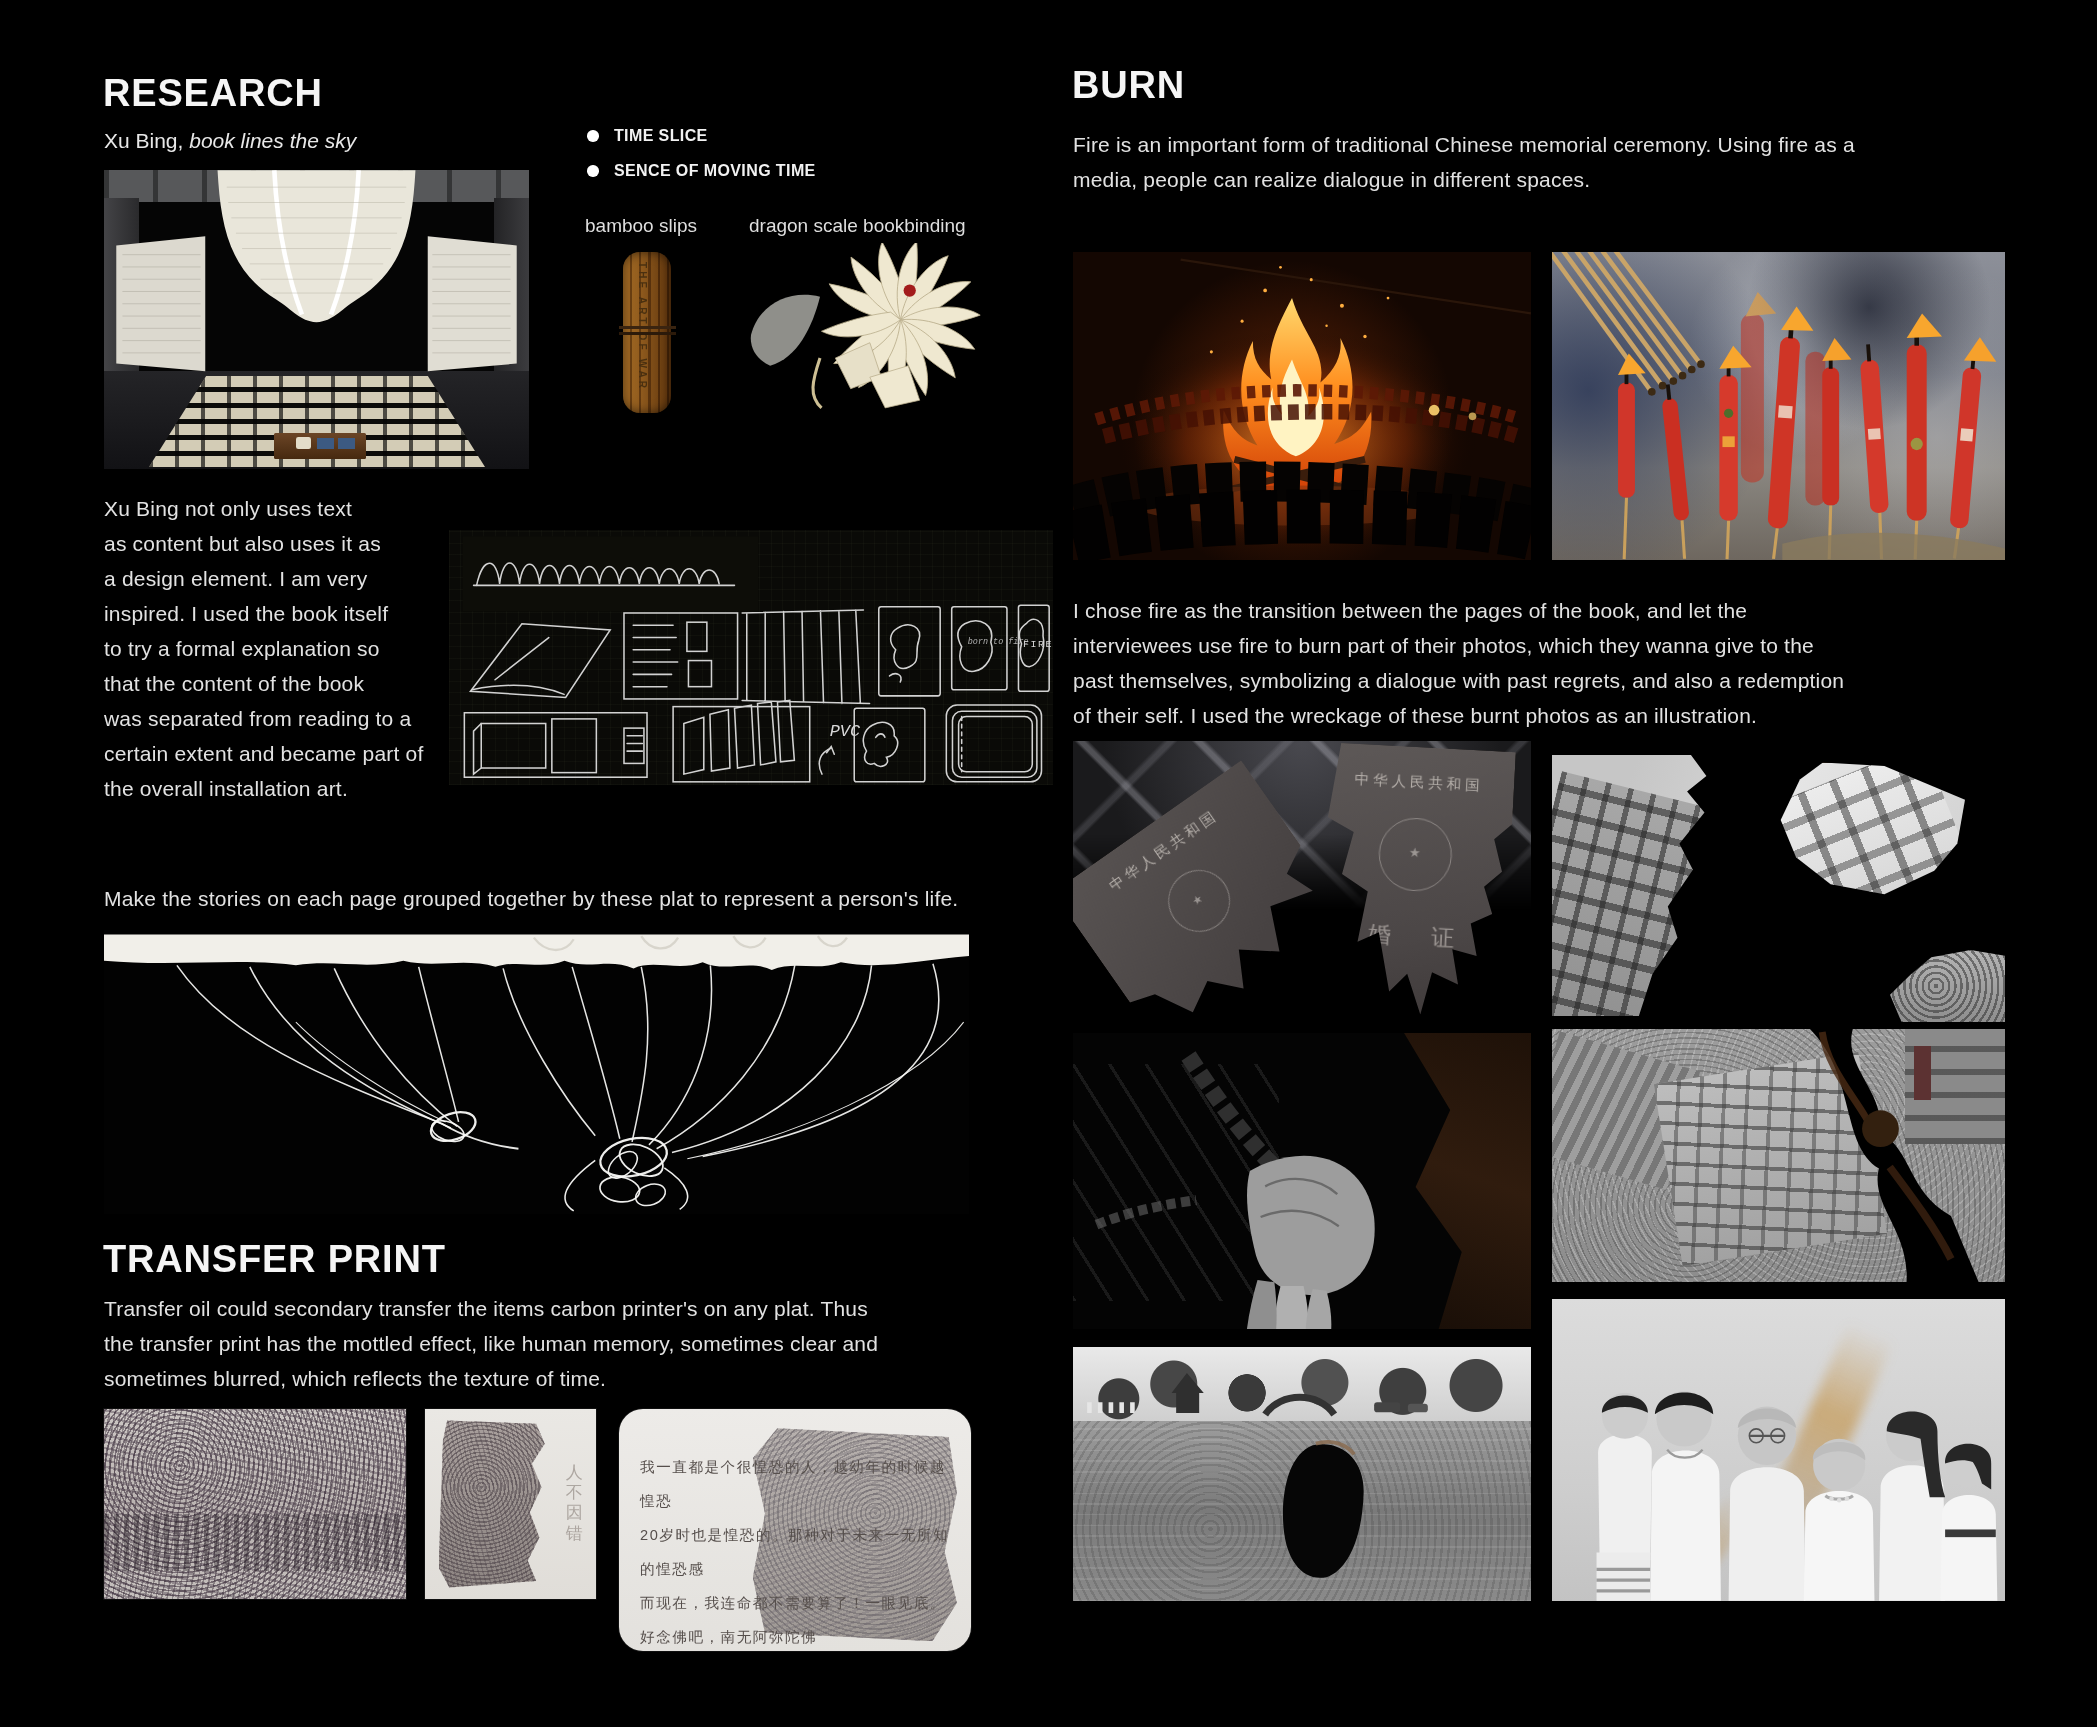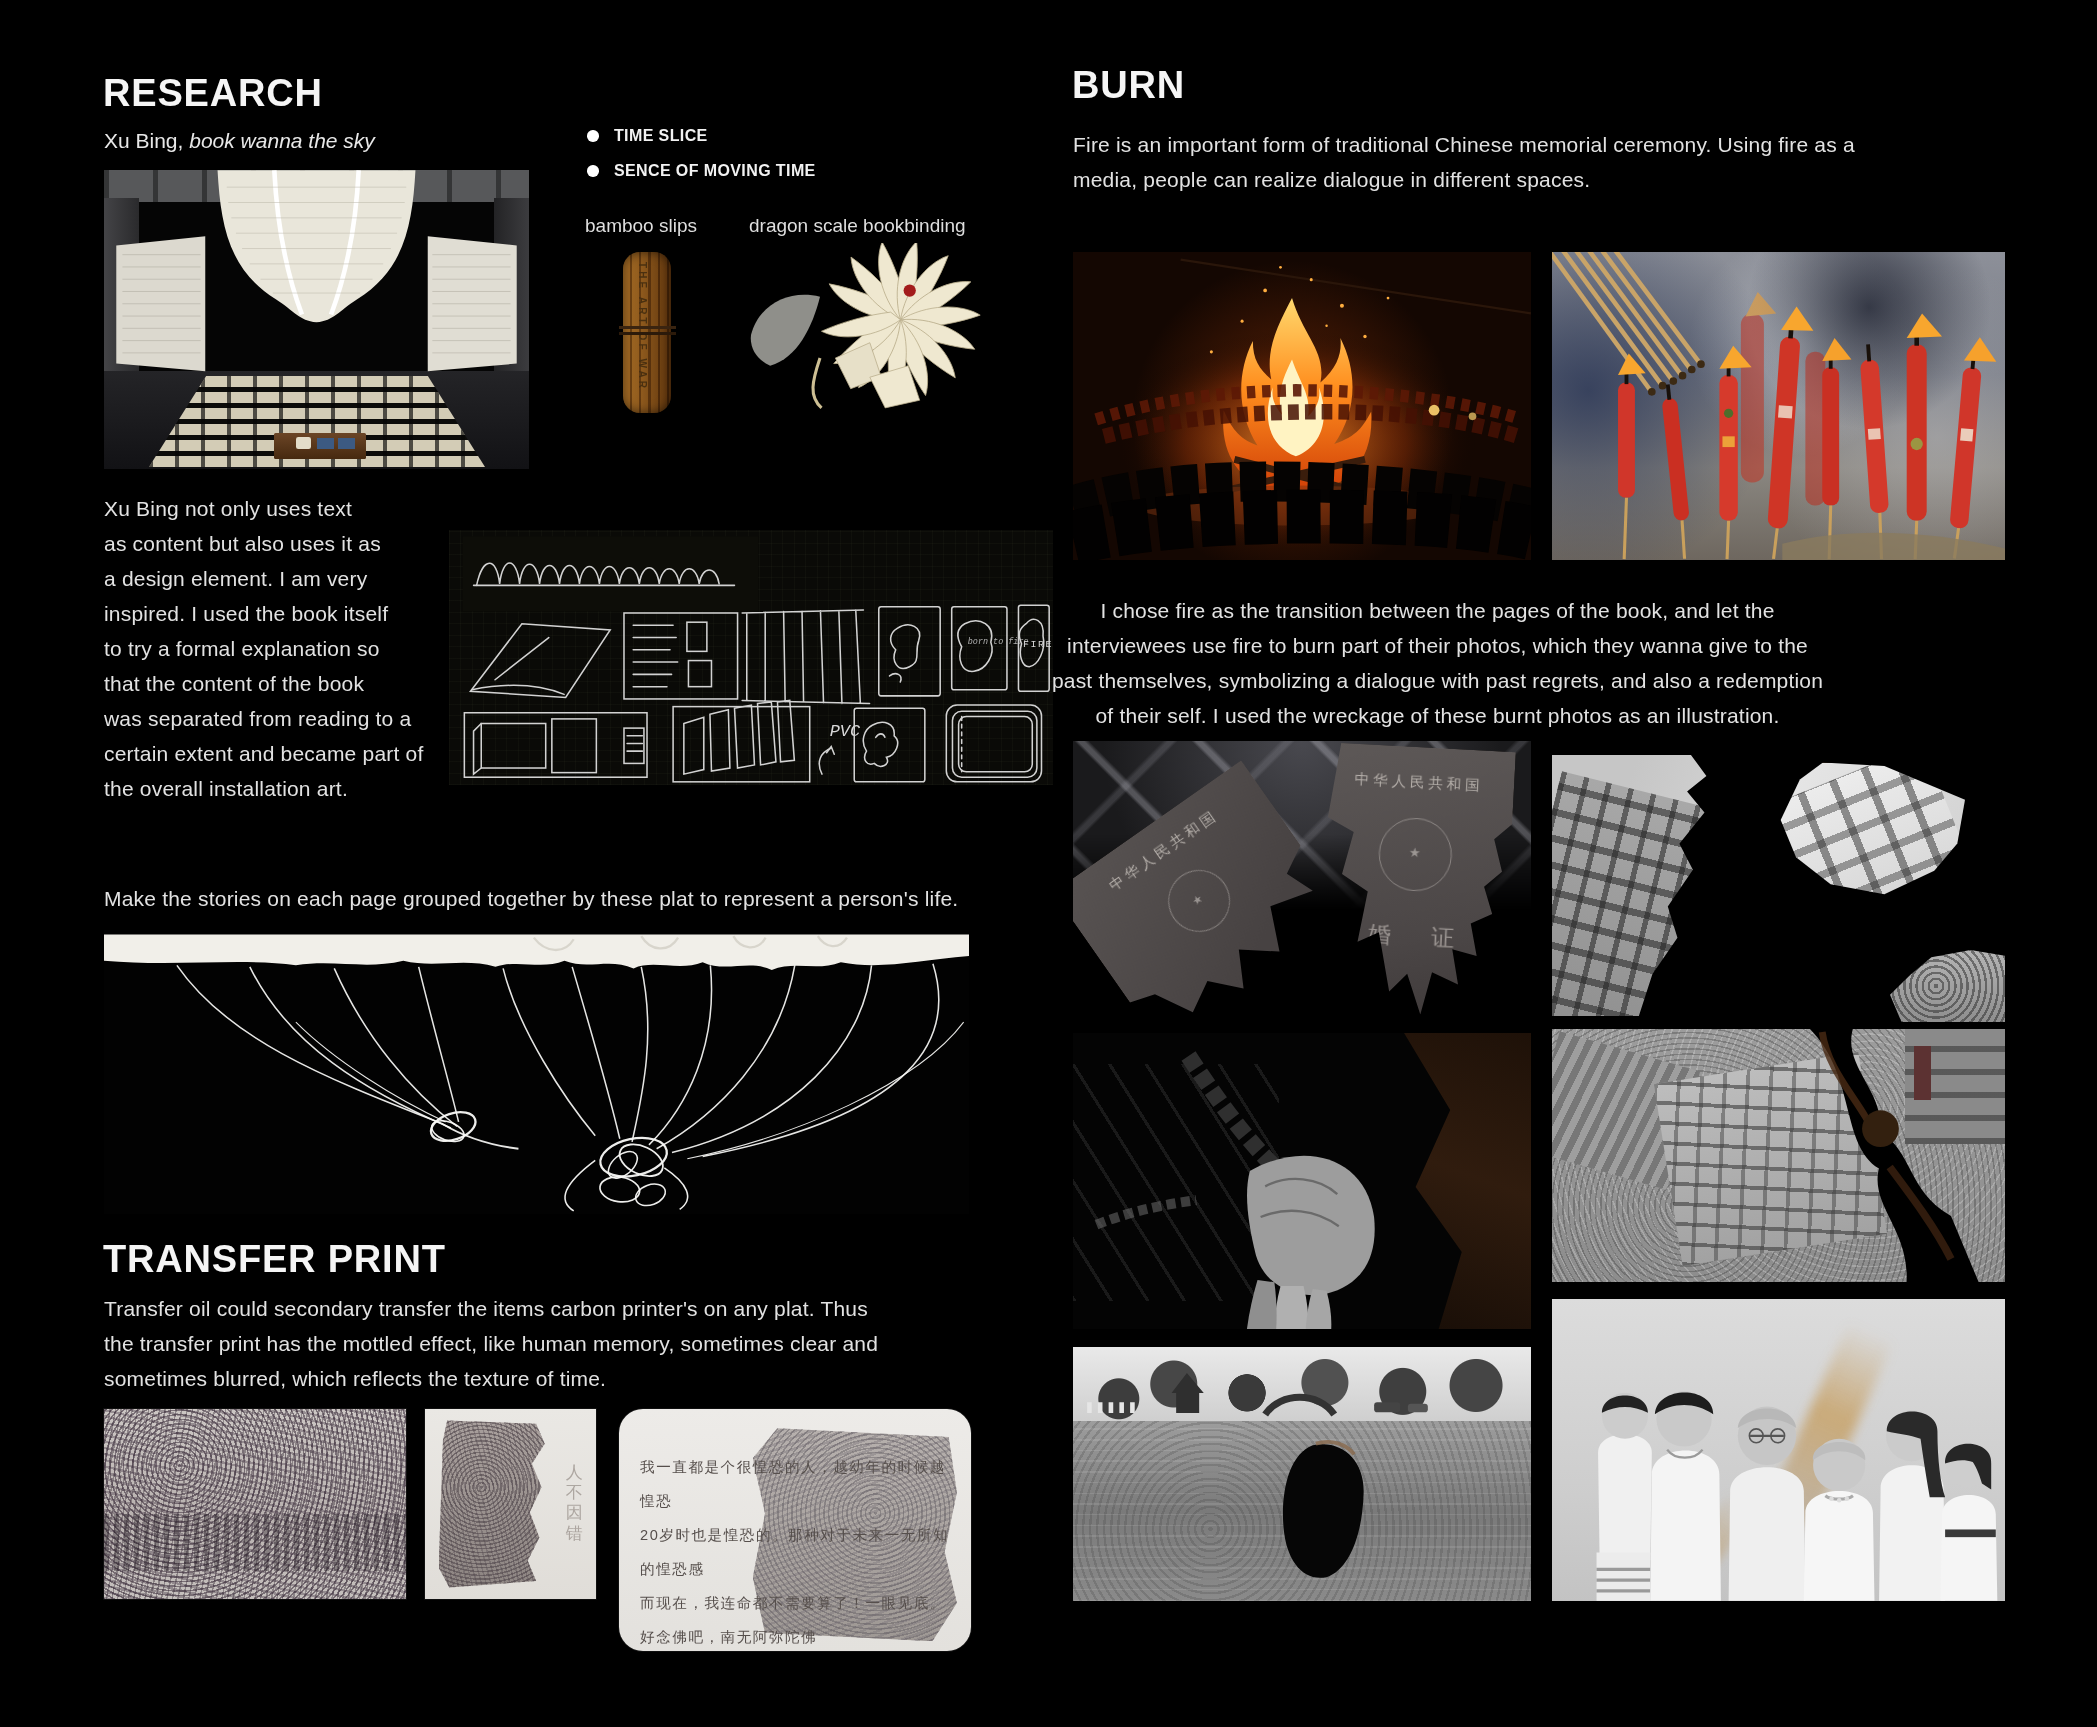--- a/index.html
+++ b/index.html
@@ -178,21 +178,21 @@
 </head>
 <body>
 
 <div class="page">
 
   <h1 class="sec abs" style="left:103px;top:72px;">RESEARCH</h1>
 
   <div class="caption abs" style="left:104px;top:129px;">
     <span>Xu Bing,</span>
     <span> </span>
-    <i>book wanna the sky</i>
+    <i>book lines the sky</i>
   </div>
 
   <div class="fig inst" style="left:104px;top:170px;width:425px;height:299px;">
     <div class="ceiling"></div>
     <div class="wallL"></div>
     <div class="wallR"></div>
     <div class="floor"></div>
     <svg class="abs" style="left:0;top:0;" width="425" height="299" viewBox="0 0 554 389">
       <polygon points="16,98 132,86 132,262 16,252" fill="#dcd9cf"></polygon>
       <polygon points="422,86 538,98 538,252 422,262" fill="#e0ddd3"></polygon>
@@ -492,21 +492,21 @@
             <line x1="540" y1="128" x2="540" y2="152" stroke="#18100a" stroke-width="5"></line>
             <polygon points="546,110 570,140 528,142" fill="#f6a12c"></polygon>
             <rect x="532" y="230" width="16" height="16" fill="#efe6d4" opacity=".85"></rect>
             <line x1="540" y1="360" x2="538" y2="400" stroke="#c9a05c" stroke-width="4"></line>
           </g>
       </g>
       <path d="M300,380 C380,360 480,360 590,386 L590,401 L300,401 Z" fill="#8a7a5e" opacity=".8"></path>
     </svg>
   </div>
 
-  <div class="body-text abs" style="left:1023px;top:593px;width:829px;text-align:center;">I chose fire as the transition between the pages of the book, and let the
+  <div class="body-text abs" style="left:1073px;top:593px;width:829px;">I chose fire as the transition between the pages of the book, and let the
 interviewees use fire to burn part of their photos, which they wanna give to the
 past themselves, symbolizing a dialogue with past regrets, and also a redemption
 of their self. I used the wreckage of these burnt photos as an illustration.</div>
 
   <div class="fig certs" style="left:1073px;top:741px;width:458px;height:281px;">
     <div class="quilt"></div>
     <div class="book bookL">
       <div class="hdr">中华人民共和国</div>
       <div class="emblem">★</div>
     </div>

